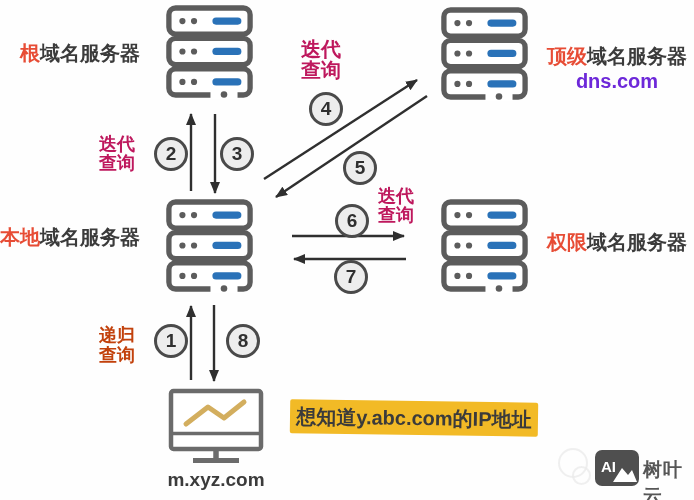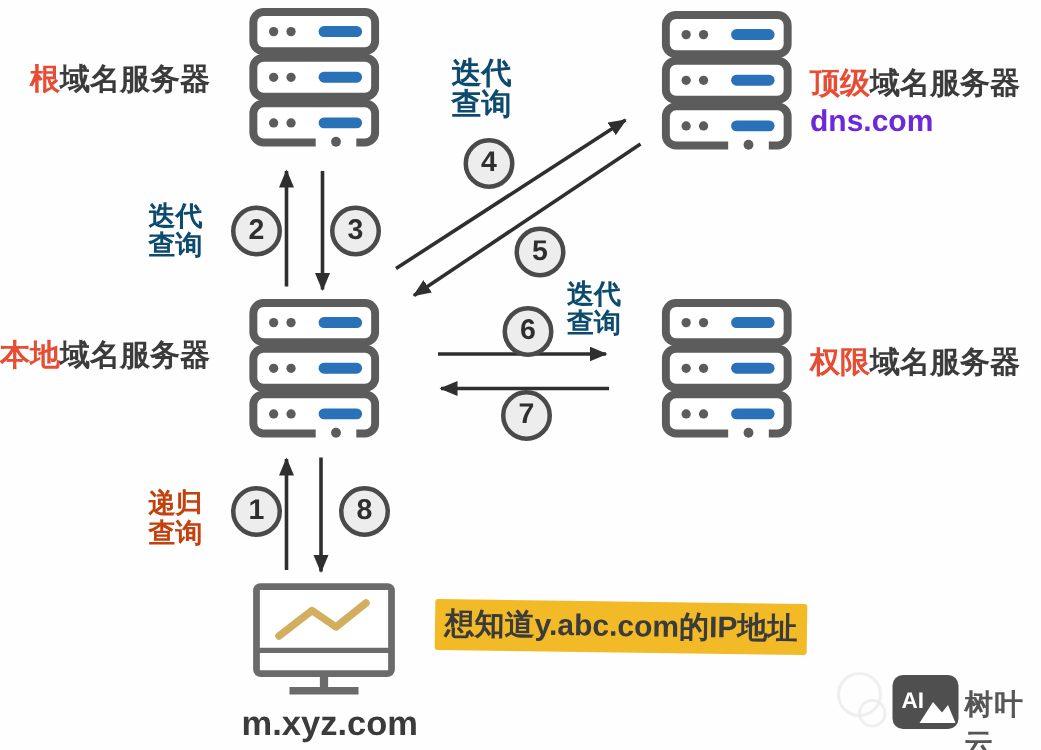--- a/index.html
+++ b/index.html
@@ -1,33 +1,33 @@
 <!DOCTYPE html>
 <html><head>
 <meta charset="utf-8">
 <style>
   html,body{margin:0;padding:0;}
   body{font-family:"Liberation Sans","DejaVu Sans",sans-serif;background:#ffffff;}
   #stage{position:relative;width:694px;height:500px;background:#fefefe;overflow:hidden;}
   .abs{position:absolute;}
   .nodelabel{font-weight:bold;font-size:20px;color:#3b3b3b;line-height:26px;white-space:nowrap;}
   .hl{color:#e74c35;}
-  .center{}
+  .center{text-align:center;}
   .domain-line{font-weight:bold;font-size:20px;color:#6d28d9;line-height:25px;}
   .q-label{font-weight:bold;text-align:center;}
-  .q-green{color:#0c4a6e;}
+  .q-green{color:#be185d;}
   .q-purple{color:#c2410c;}
   .q-big{font-size:20px;line-height:21px;}
   .q-small{font-size:18px;line-height:19px;}
   .step-circle{width:34px;height:34px;border-radius:50%;background:#ededed;border:3px solid #4a4a4a;
     box-sizing:border-box;display:flex;align-items:center;justify-content:center;
     font-size:19px;font-weight:bold;color:#2f2f2f;}
   .callout{background:#f2ba26;color:#3b3b3b;font-weight:bold;font-size:20px;line-height:34px;
     height:34px;width:248px;text-align:center;border-radius:2px;transform:rotate(0.8deg);}
-  .client-label{font-weight:bold;font-size:23px;color:#3b3b3b;}
+  .client-label{font-weight:bold;font-size:19px;color:#3b3b3b;}
   .brand-text{font-weight:bold;font-size:19px;color:#565656;letter-spacing:1px;}
   .faint-circle{border:2px solid #ebebeb;border-radius:50%;opacity:.8;}
   svg{display:block;}
 </style>
 </head>
 <body>
 
 <div id="stage">
 
   <svg class="abs" style="left:0;top:0;pointer-events:none;" width="694" height="500" viewBox="0 0 694 500">

